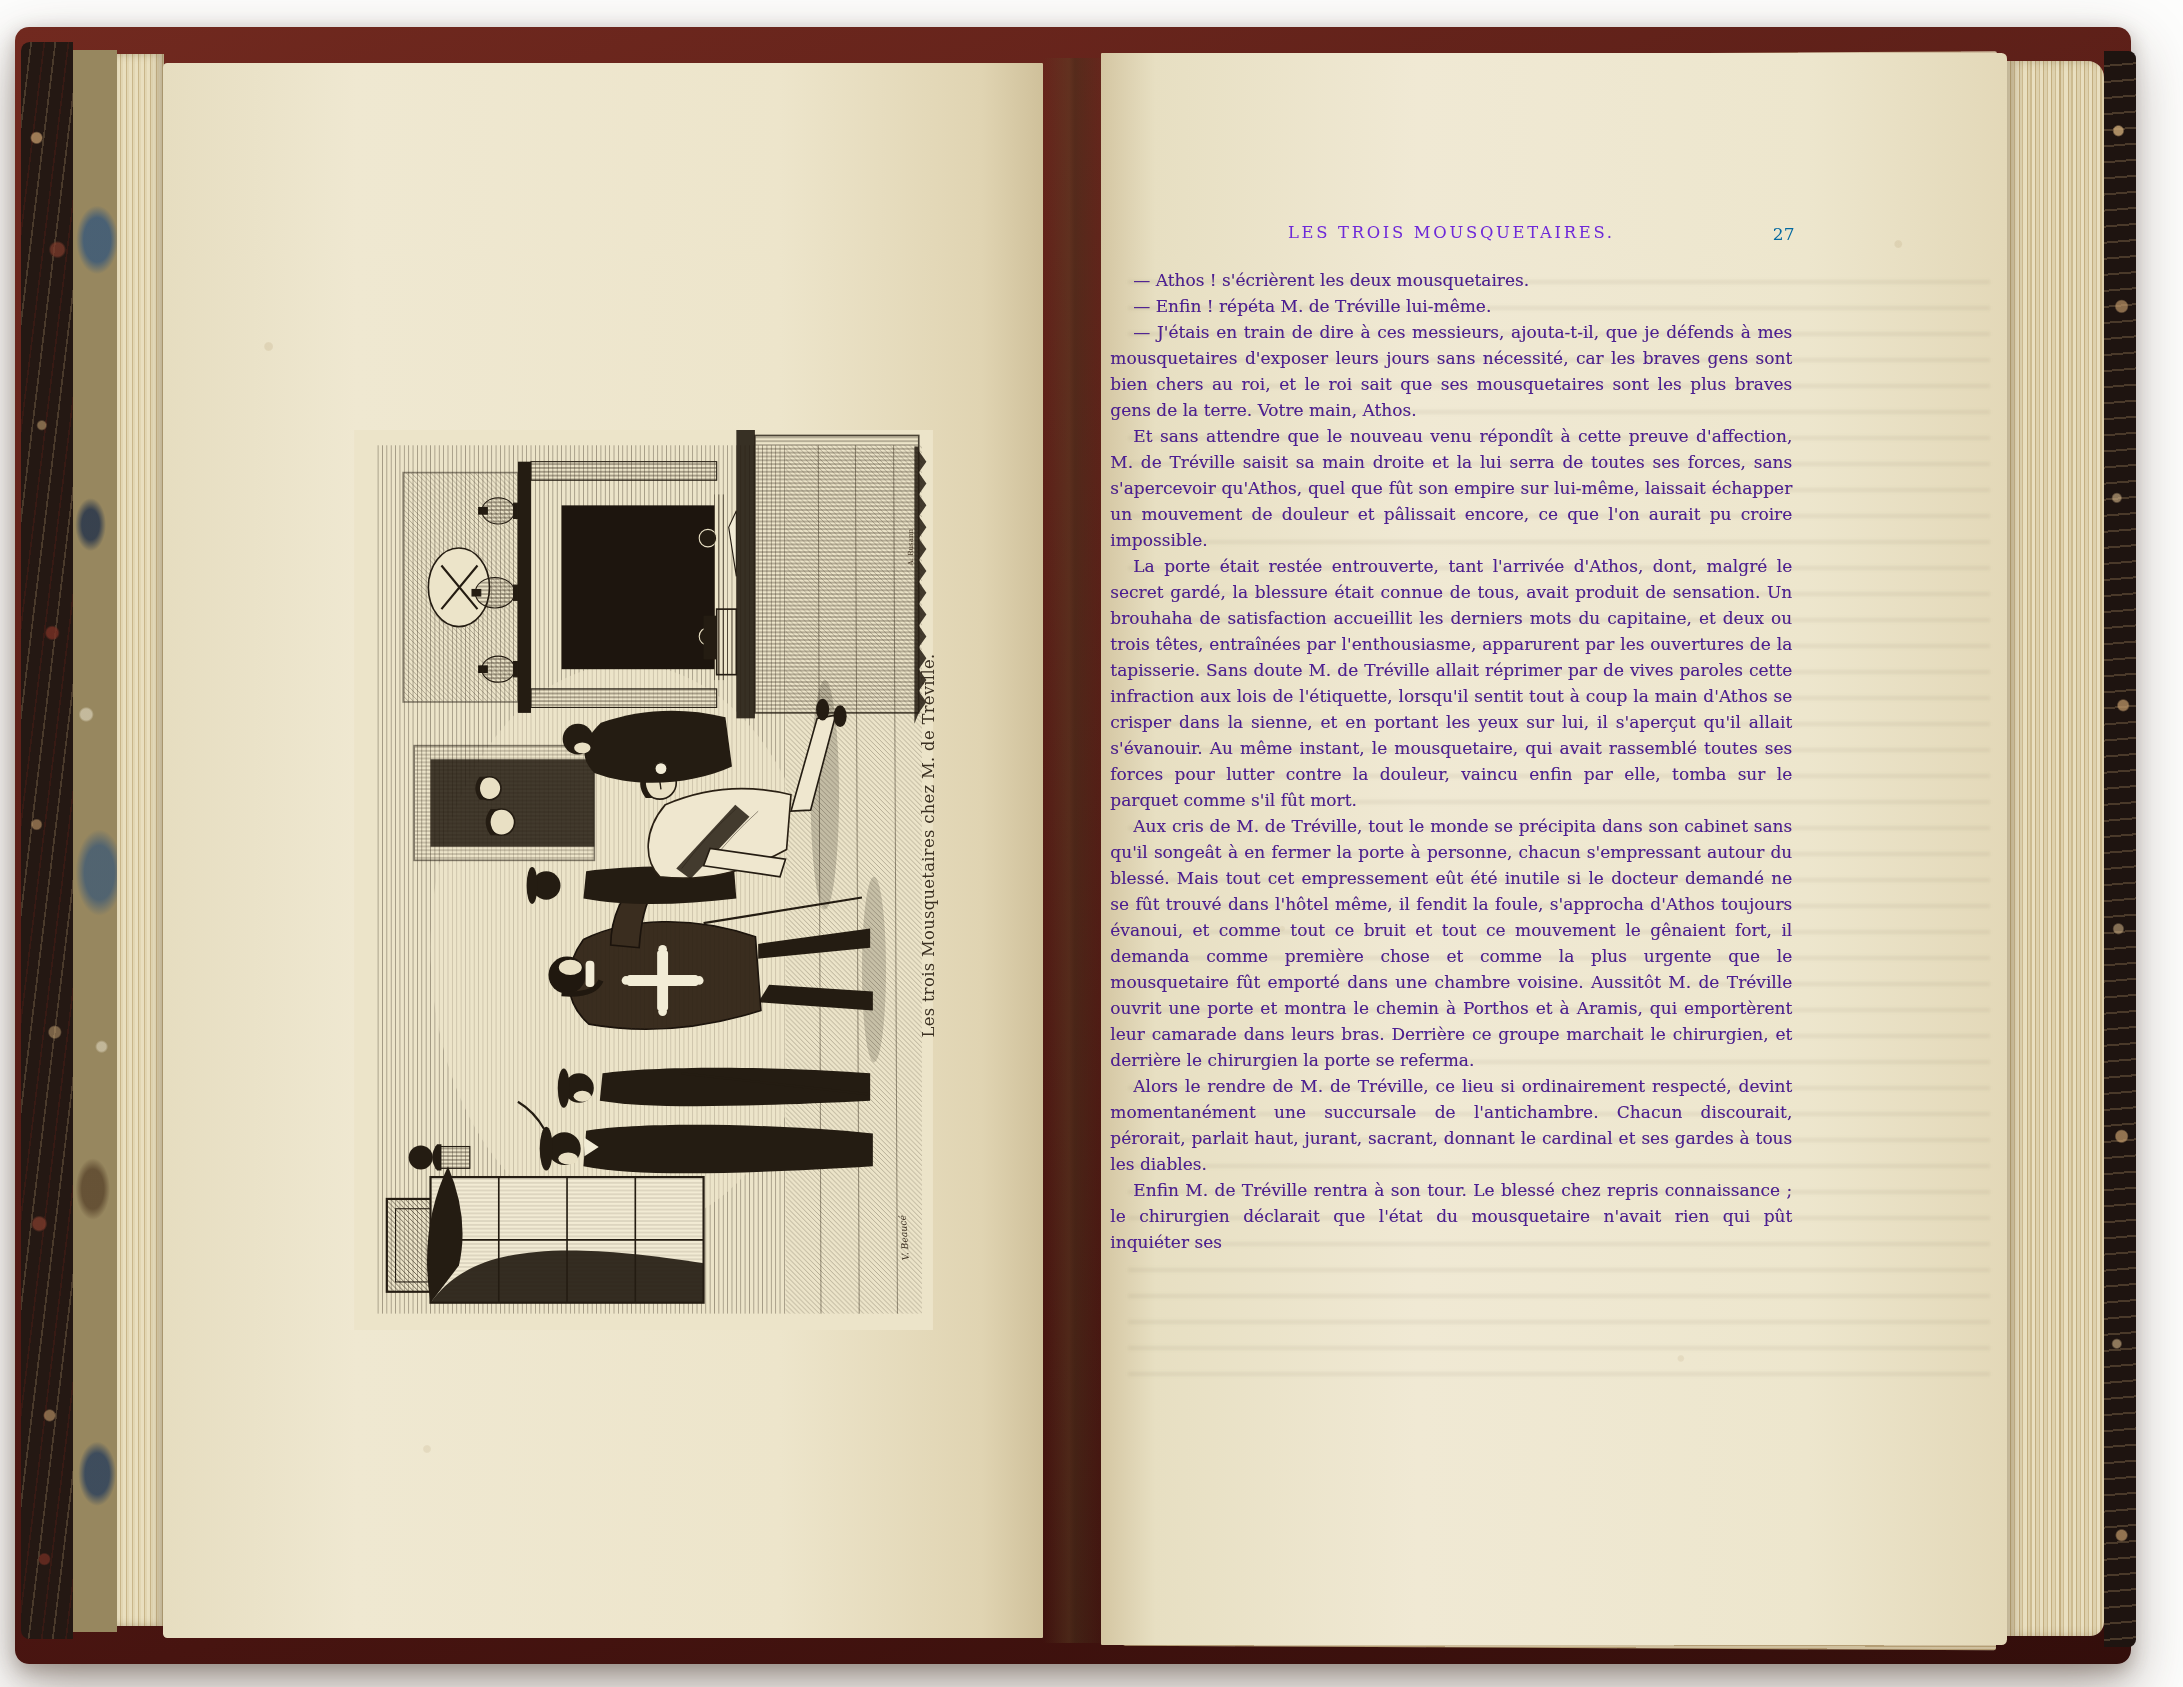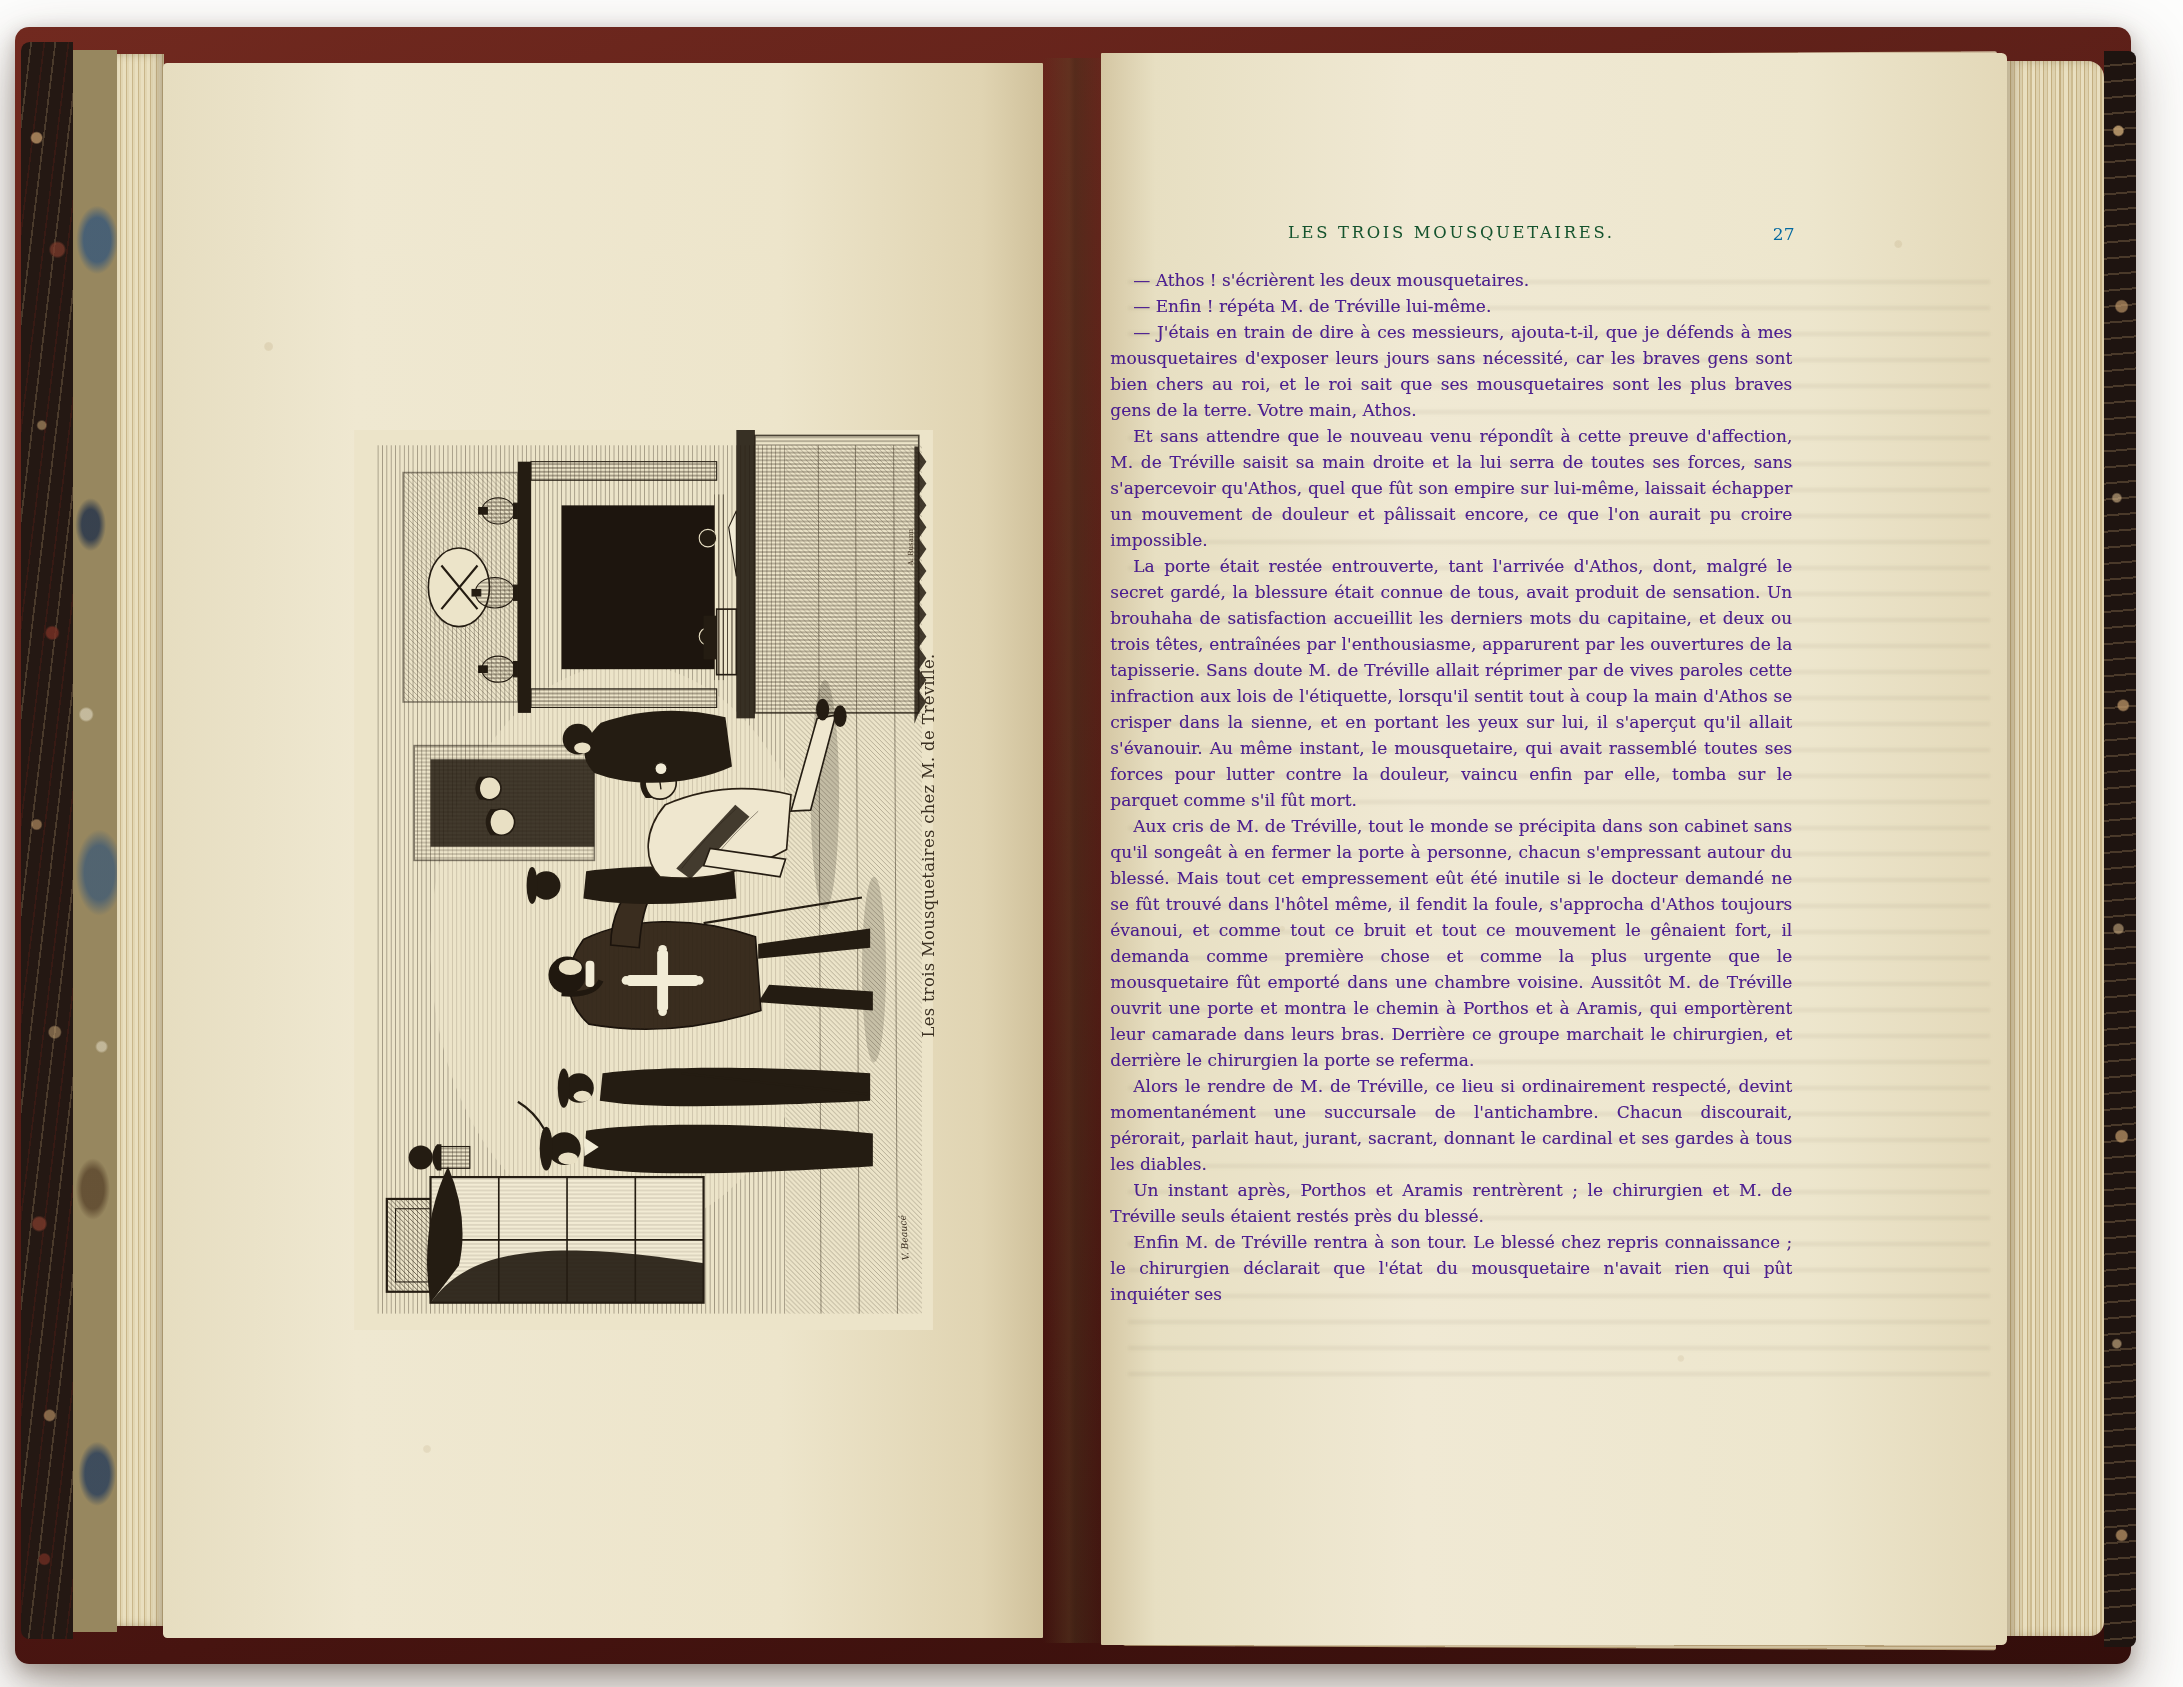--- a/index.html
+++ b/index.html
@@ -104,21 +104,21 @@
     position:absolute;left:1108px;top:1608px;width:873px;height:13px;
     transform:skewY(.3deg);
     background:repeating-linear-gradient(180deg,#e0d3ae 0 2.2px,#c2ad80 2.2px 3.3px);
     opacity:.9;border-radius:2.2px;
   }
 
   
   .textcol{position:absolute;left:1095px;top:196px;width:682px;color:#352b1e;}
   .runhead{position:relative;height:34px;}
   .runhead .title{
-    display:block;text-align:center;font-size:16.4px;letter-spacing:2.7px;color:#14532d;
+    display:block;text-align:center;font-size:16.4px;letter-spacing:2.7px;color:#6d28d9;
   }
   .runhead .pageno{
     position:absolute;right:-2.2px;top:1.1px;font-size:17px;color:#0369a1;
   }
   #paragraphs{margin-top:9.8px;}
   #paragraphs p{
     margin:0;text-indent:23px;text-align:justify;
     font-size:17px;line-height:26px;
     color:#4c1d95;text-shadow:0 0 0.5px rgba(51,41,29,.35);
   }
@@ -300,21 +300,20 @@
       <span class="pageno">27</span>
     </div>
     <div id="paragraphs">
         <p>— Athos ! s'écrièrent les deux mousquetaires.</p>
         <p>— Enfin ! répéta M. de Tréville lui-même.</p>
         <p>— J'étais en train de dire à ces messieurs, ajouta-t-il, que je défends à mes mousquetaires d'exposer leurs jours sans nécessité, car les braves gens sont bien chers au roi, et le roi sait que ses mousquetaires sont les plus braves gens de la terre. Votre main, Athos.</p>
         <p>Et sans attendre que le nouveau venu répondît à cette preuve d'affection, M. de Tréville saisit sa main droite et la lui serra de toutes ses forces, sans s'apercevoir qu'Athos, quel que fût son empire sur lui-même, laissait échapper un mouvement de douleur et pâlissait encore, ce que l'on aurait pu croire impossible.</p>
         <p>La porte était restée entrouverte, tant l'arrivée d'Athos, dont, malgré le secret gardé, la blessure était connue de tous, avait produit de sensation. Un brouhaha de satisfaction accueillit les derniers mots du capitaine, et deux ou trois têtes, entraînées par l'enthousiasme, apparurent par les ouvertures de la tapisserie. Sans doute M. de Tréville allait réprimer par de vives paroles cette infraction aux lois de l'étiquette, lorsqu'il sentit tout à coup la main d'Athos se crisper dans la sienne, et en portant les yeux sur lui, il s'aperçut qu'il allait s'évanouir. Au même instant, le mousquetaire, qui avait rassemblé toutes ses forces pour lutter contre la douleur, vaincu enfin par elle, tomba sur le parquet comme s'il fût mort.</p>
         <p>Aux cris de M. de Tréville, tout le monde se précipita dans son cabinet sans qu'il songeât à en fermer la porte à personne, chacun s'empressant autour du blessé. Mais tout cet empressement eût été inutile si le docteur demandé ne se fût trouvé dans l'hôtel même, il fendit la foule, s'approcha d'Athos toujours évanoui, et comme tout ce bruit et tout ce mouvement le gênaient fort, il demanda comme première chose et comme la plus urgente que le mousquetaire fût emporté dans une chambre voisine. Aussitôt M. de Tréville ouvrit une porte et montra le chemin à Porthos et à Aramis, qui emportèrent leur camarade dans leurs bras. Derrière ce groupe marchait le chirurgien, et derrière le chirurgien la porte se referma.</p>
         <p>Alors le rendre de M. de Tréville, ce lieu si ordinairement respecté, devint momentanément une succursale de l'antichambre. Chacun discourait, pérorait, parlait haut, jurant, sacrant, donnant le cardinal et ses gardes à tous les diables.</p>
-        <p>Un instant après, Porthos et Aramis rentrèrent ; le chirurgien et M. de Tréville seuls étaient restés près du blessé.</p>
         <p>Enfin M. de Tréville rentra à son tour. Le blessé chez repris connaissance ; le chirurgien déclarait que l'état du mousquetaire n'avait rien qui pût inquiéter ses</p>
       </div>
   </div>
 
   <div class="gutter"></div>
   <div class="stack-right"></div>
   <div class="marble-right"></div>
 </div>
 
 

